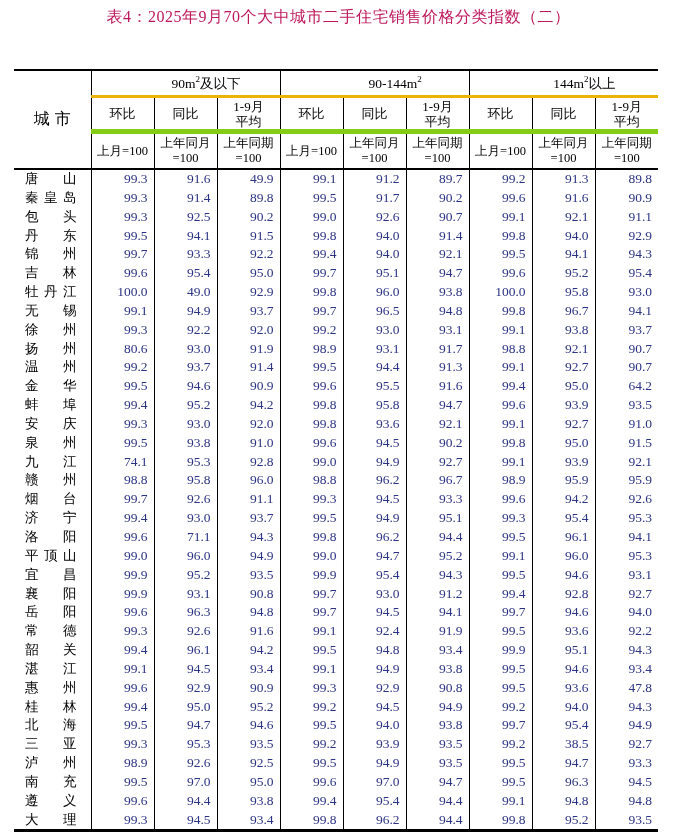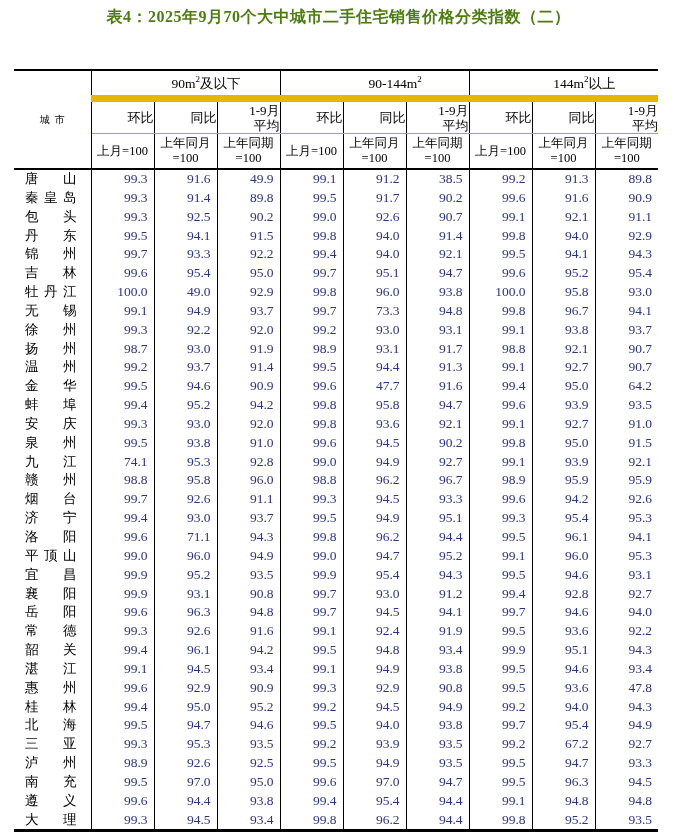--- a/index.html
+++ b/index.html
@@ -13,22 +13,22 @@
     overflow: hidden;
   }
   .title {
     position: absolute;
     top: 7px;
     left: 0;
     width: 677px;
     margin: 0;
     text-align: center;
     font-size: 16px;
-    font-weight: bold;
-    color: #4d7c0f;
+    font-weight: normal;
+    color: #be185d;
     letter-spacing: 0.5px;
   }
   table.idx {
     position: absolute;
     left: 14px;
     top: 69px;
     width: 644px;
     border-collapse: collapse;
     table-layout: fixed;
     border-top: 2px solid #000;
@@ -40,38 +40,37 @@
     font-weight: normal;
     text-align: center;
     vertical-align: middle;
     padding: 0;
     color: #000;
   }
   tr.grp-row th.grp {
     height: 24px;
     font-size: 13.5px;
     border-left: 1px solid #000;
-    border-bottom: 7px solid #eab308;
+    border-bottom: 3px solid #eab308;
     padding-left: 41px;
   }
   tr.grp-row th.grp sup { font-size: 9px; }
   th.city-h {
-    font-size: 10px;
+    font-size: 16px;
     border-right: 1px solid #000;
     border-bottom: 2px solid #000;
     vertical-align: middle;
   }
   th.city-h .sp { letter-spacing: 5px; margin-right: -5px; }
   tr.sub-row th {
     height: 31px;
     font-size: 13px;
     line-height: 15px;
     border-left: 1px solid #000;
-    border-bottom: 1px solid #84cc16;
-    text-align: right;
+    border-bottom: 5px solid #84cc16;
   }
   tr.base-row th {
     height: 34px;
     font-size: 12.5px;
     line-height: 15px;
     border-left: 1px solid #000;
     border-bottom: 2px solid #000;
   }
   tbody tr { height: 18.85px; }
   tbody td {
@@ -151,21 +150,21 @@
             <div class="city-inner">
               <span>唐</span>
               <span>山</span>
             </div>
           </td>
           <td class="num">99.3</td>
           <td class="num">91.6</td>
           <td class="num">49.9</td>
           <td class="num">99.1</td>
           <td class="num">91.2</td>
-          <td class="num">38.5</td>
+          <td class="num">89.7</td>
           <td class="num">99.2</td>
           <td class="num">91.3</td>
           <td class="num">89.8</td>
         </tr>
         <tr>
           <td class="city">
             <div class="city-inner">
               <span>秦</span>
               <span>皇</span>
               <span>岛</span>
@@ -271,21 +270,21 @@
           <td class="city">
             <div class="city-inner">
               <span>无</span>
               <span>锡</span>
             </div>
           </td>
           <td class="num">99.1</td>
           <td class="num">94.9</td>
           <td class="num">93.7</td>
           <td class="num">99.7</td>
-          <td class="num">73.3</td>
+          <td class="num">96.5</td>
           <td class="num">94.8</td>
           <td class="num">99.8</td>
           <td class="num">96.7</td>
           <td class="num">94.1</td>
         </tr>
         <tr>
           <td class="city">
             <div class="city-inner">
               <span>徐</span>
               <span>州</span>
@@ -301,21 +300,21 @@
           <td class="num">93.8</td>
           <td class="num">93.7</td>
         </tr>
         <tr>
           <td class="city">
             <div class="city-inner">
               <span>扬</span>
               <span>州</span>
             </div>
           </td>
-          <td class="num">98.7</td>
+          <td class="num">80.6</td>
           <td class="num">93.0</td>
           <td class="num">91.9</td>
           <td class="num">98.9</td>
           <td class="num">93.1</td>
           <td class="num">91.7</td>
           <td class="num">98.8</td>
           <td class="num">92.1</td>
           <td class="num">90.7</td>
         </tr>
         <tr>
@@ -339,21 +338,21 @@
           <td class="city">
             <div class="city-inner">
               <span>金</span>
               <span>华</span>
             </div>
           </td>
           <td class="num">99.5</td>
           <td class="num">94.6</td>
           <td class="num">90.9</td>
           <td class="num">99.6</td>
-          <td class="num">47.7</td>
+          <td class="num">95.5</td>
           <td class="num">91.6</td>
           <td class="num">99.4</td>
           <td class="num">95.0</td>
           <td class="num">64.2</td>
         </tr>
         <tr>
           <td class="city">
             <div class="city-inner">
               <span>蚌</span>
               <span>埠</span>
@@ -666,21 +665,21 @@
               <span>亚</span>
             </div>
           </td>
           <td class="num">99.3</td>
           <td class="num">95.3</td>
           <td class="num">93.5</td>
           <td class="num">99.2</td>
           <td class="num">93.9</td>
           <td class="num">93.5</td>
           <td class="num">99.2</td>
-          <td class="num">67.2</td>
+          <td class="num">38.5</td>
           <td class="num">92.7</td>
         </tr>
         <tr>
           <td class="city">
             <div class="city-inner">
               <span>泸</span>
               <span>州</span>
             </div>
           </td>
           <td class="num">98.9</td>

